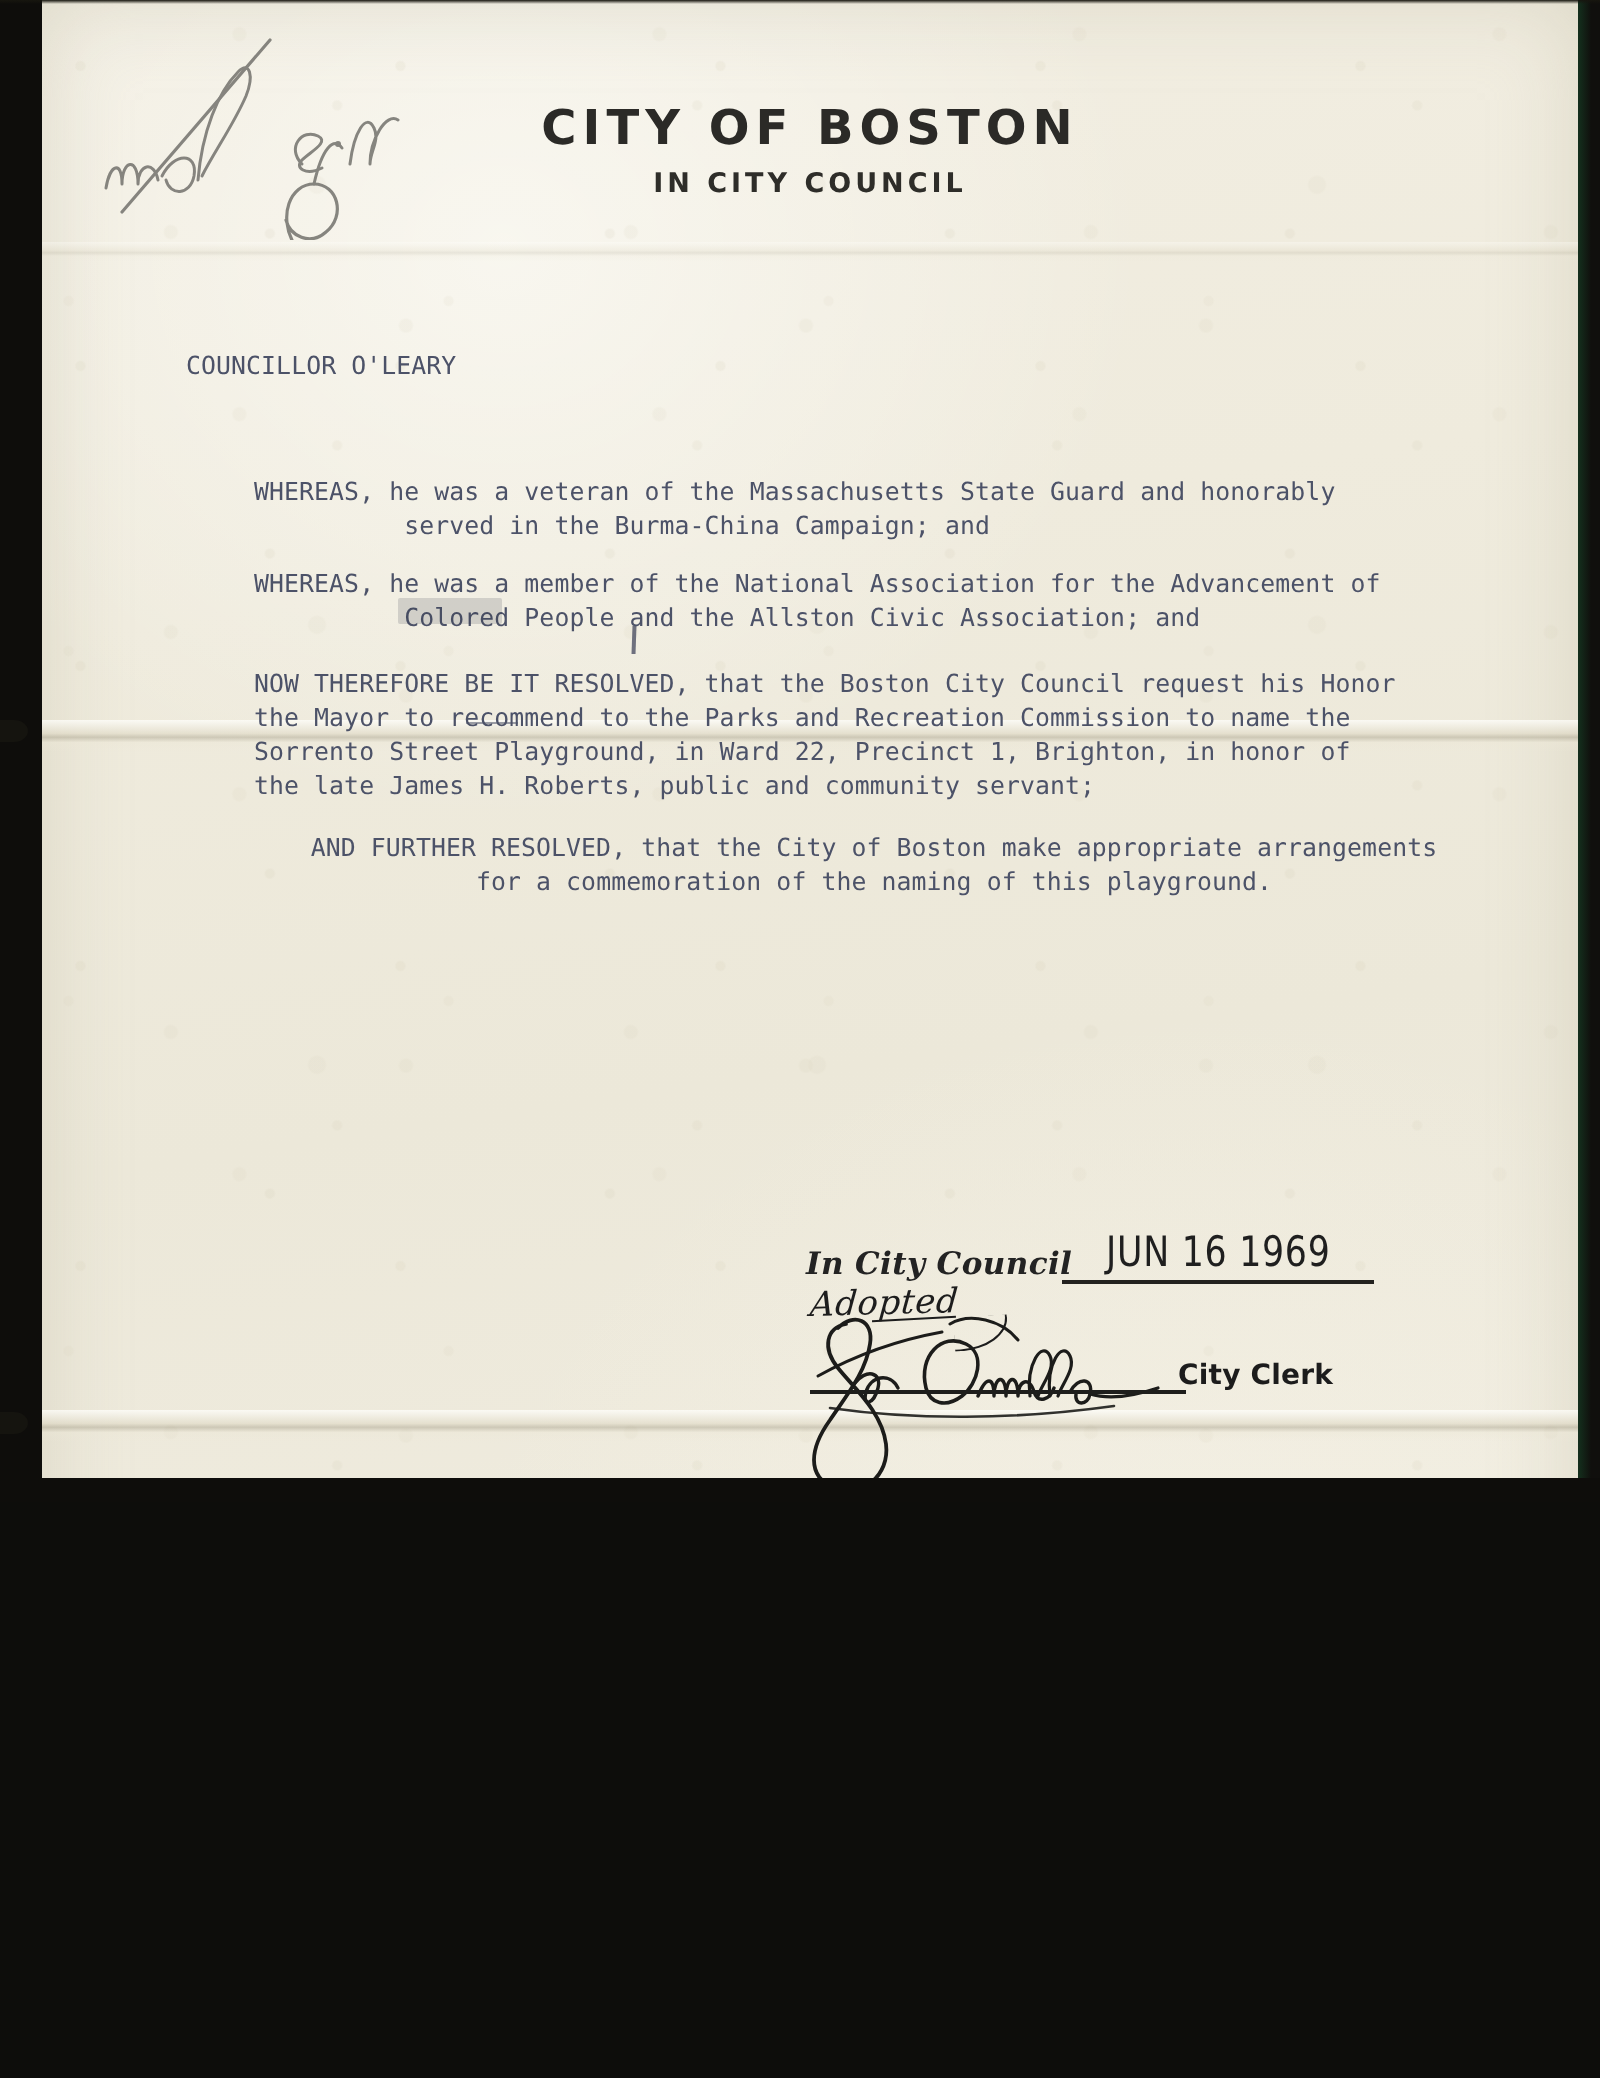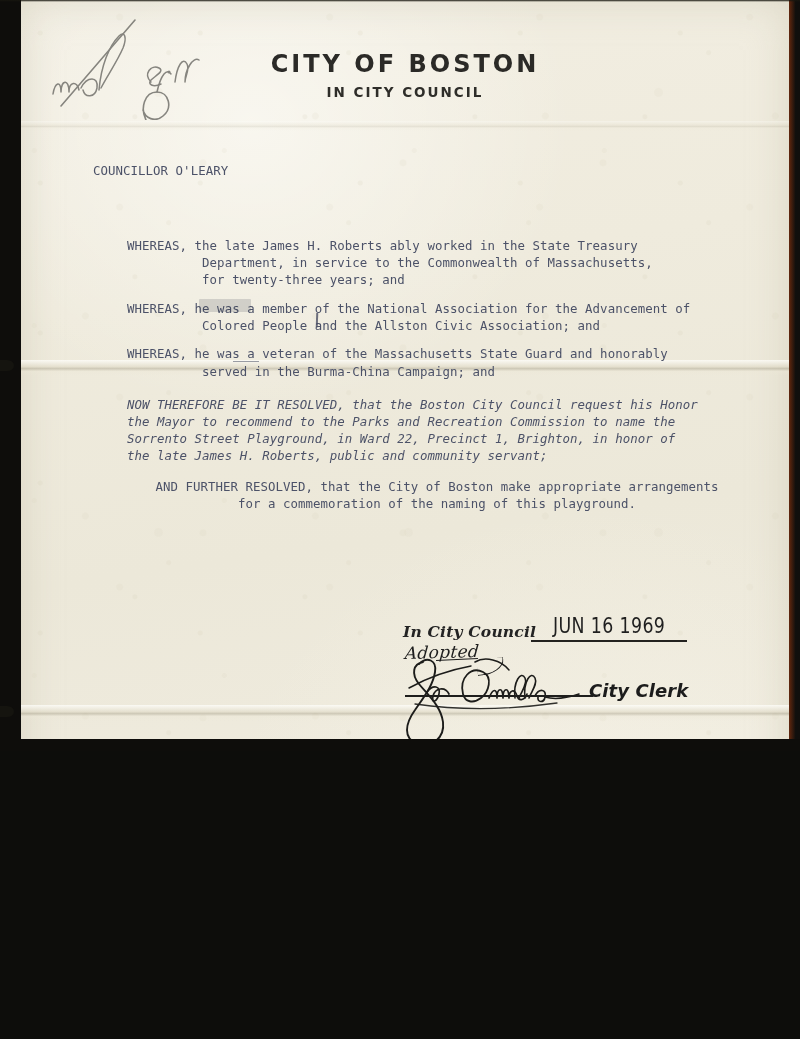--- a/index.html
+++ b/index.html
@@ -12,21 +12,21 @@
     width: 800px;
     height: 1039px;
     overflow: hidden;
     font-family: "Liberation Sans", sans-serif;
   }
 
   #scan {
     position: relative;
     width: 800px;
     height: 751px;
-    background: #c2410c;
+    background: #14532d;
     overflow: hidden;
   }
 
   
   #paper {
     position: absolute;
     left: 21px;
     top: 0px;
     width: 768px;
     height: 1027px;
@@ -126,20 +126,21 @@
   }
 
   
   .tw {
     font-family: "DejaVu Sans Mono", "Liberation Mono", monospace;
     font-size: 12.4px;
     line-height: 17.1px;
     color: #4c5268;
     white-space: pre;
     letter-spacing: 0.05px;
+    margin-top: 12px;
   }
   #councillor {
     position: absolute;
     left: 72px;
     top: 162px;
   }
   #body-text {
     position: absolute;
     left: 106px;
     top: 237px;
@@ -229,23 +230,22 @@
     border-right: 1.5px solid #1d1d1d;
     border-bottom: 1.5px solid #1d1d1d;
     border-radius: 0 0 90% 0;
     transform: rotate(-4deg);
   }
   #clerk-label {
     position: absolute;
     left: 186px;
     top: 66px;
     font-family: "DejaVu Sans", sans-serif;
-    font-style: italic;
     font-weight: 700;
-    font-size: 18px;
+    font-size: 14px;
     color: #1c1c1c;
     letter-spacing: .1px;
     text-align: center;
   }
   #sig-rule {
     position: absolute;
     left: 2px;
     top: 81px;
     width: 188px;
     height: 1.6px;
@@ -299,33 +299,30 @@
 
     <div id="header-block">
       <div id="title-main">CITY OF BOSTON</div>
       <div id="title-sub">IN CITY COUNCIL</div>
     </div>
 
     <div id="councillor" class="tw">COUNCILLOR O'LEARY</div>
 
     <div id="body-text">
 
-      <div class="clause tw"><span>WHEREAS, the late James H. Roberts ably worked in the State Treasury</span>
-<span>          Department, in service to the Commonwealth of Massachusetts,</span>
-<span>          for twenty-three years; and</span></div>
+
+      <div class="clause tw"><span>WHEREAS, he was a veteran of the Massachusetts State Guard and honorably</span>
+<span>          served in the Burma-China Campaign; and</span></div>
 
       <div class="clause tw"><span>WHEREAS, he was a member of the National Association for the Advancement of</span>
 <span>          Colored People and the Allston Civic Association; and</span></div>
 
-      <div class="clause tw"><span>WHEREAS, he was a veteran of the Massachusetts State Guard and honorably</span>
-<span>          served in the Burma-China Campaign; and</span></div>
-
-
-
-      <div class="clause tw" style="margin-top:16px;margin-bottom:14px;font-style:italic;"><span>NOW THEREFORE BE IT RESOLVED, that the Boston City Council request his Honor</span>
+
+
+      <div class="clause tw" style="margin-top:16px;margin-bottom:14px;"><span>NOW THEREFORE BE IT RESOLVED, that the Boston City Council request his Honor</span>
 <span>the Mayor to recommend to the Parks and Recreation Commission to name the</span>
 <span>Sorrento Street Playground, in Ward 22, Precinct 1, Brighton, in honor of</span>
 <span>the late James H. Roberts, public and community servant;</span></div>
 
       <div class="clause tw"><span>AND FURTHER RESOLVED, that the City of Boston make appropriate arrangements</span>
 <span>for a commemoration of the naming of this playground.</span></div>
 
     </div>
 
     <div style="position:absolute;left:178px;top:299px;width:52px;height:13px;

